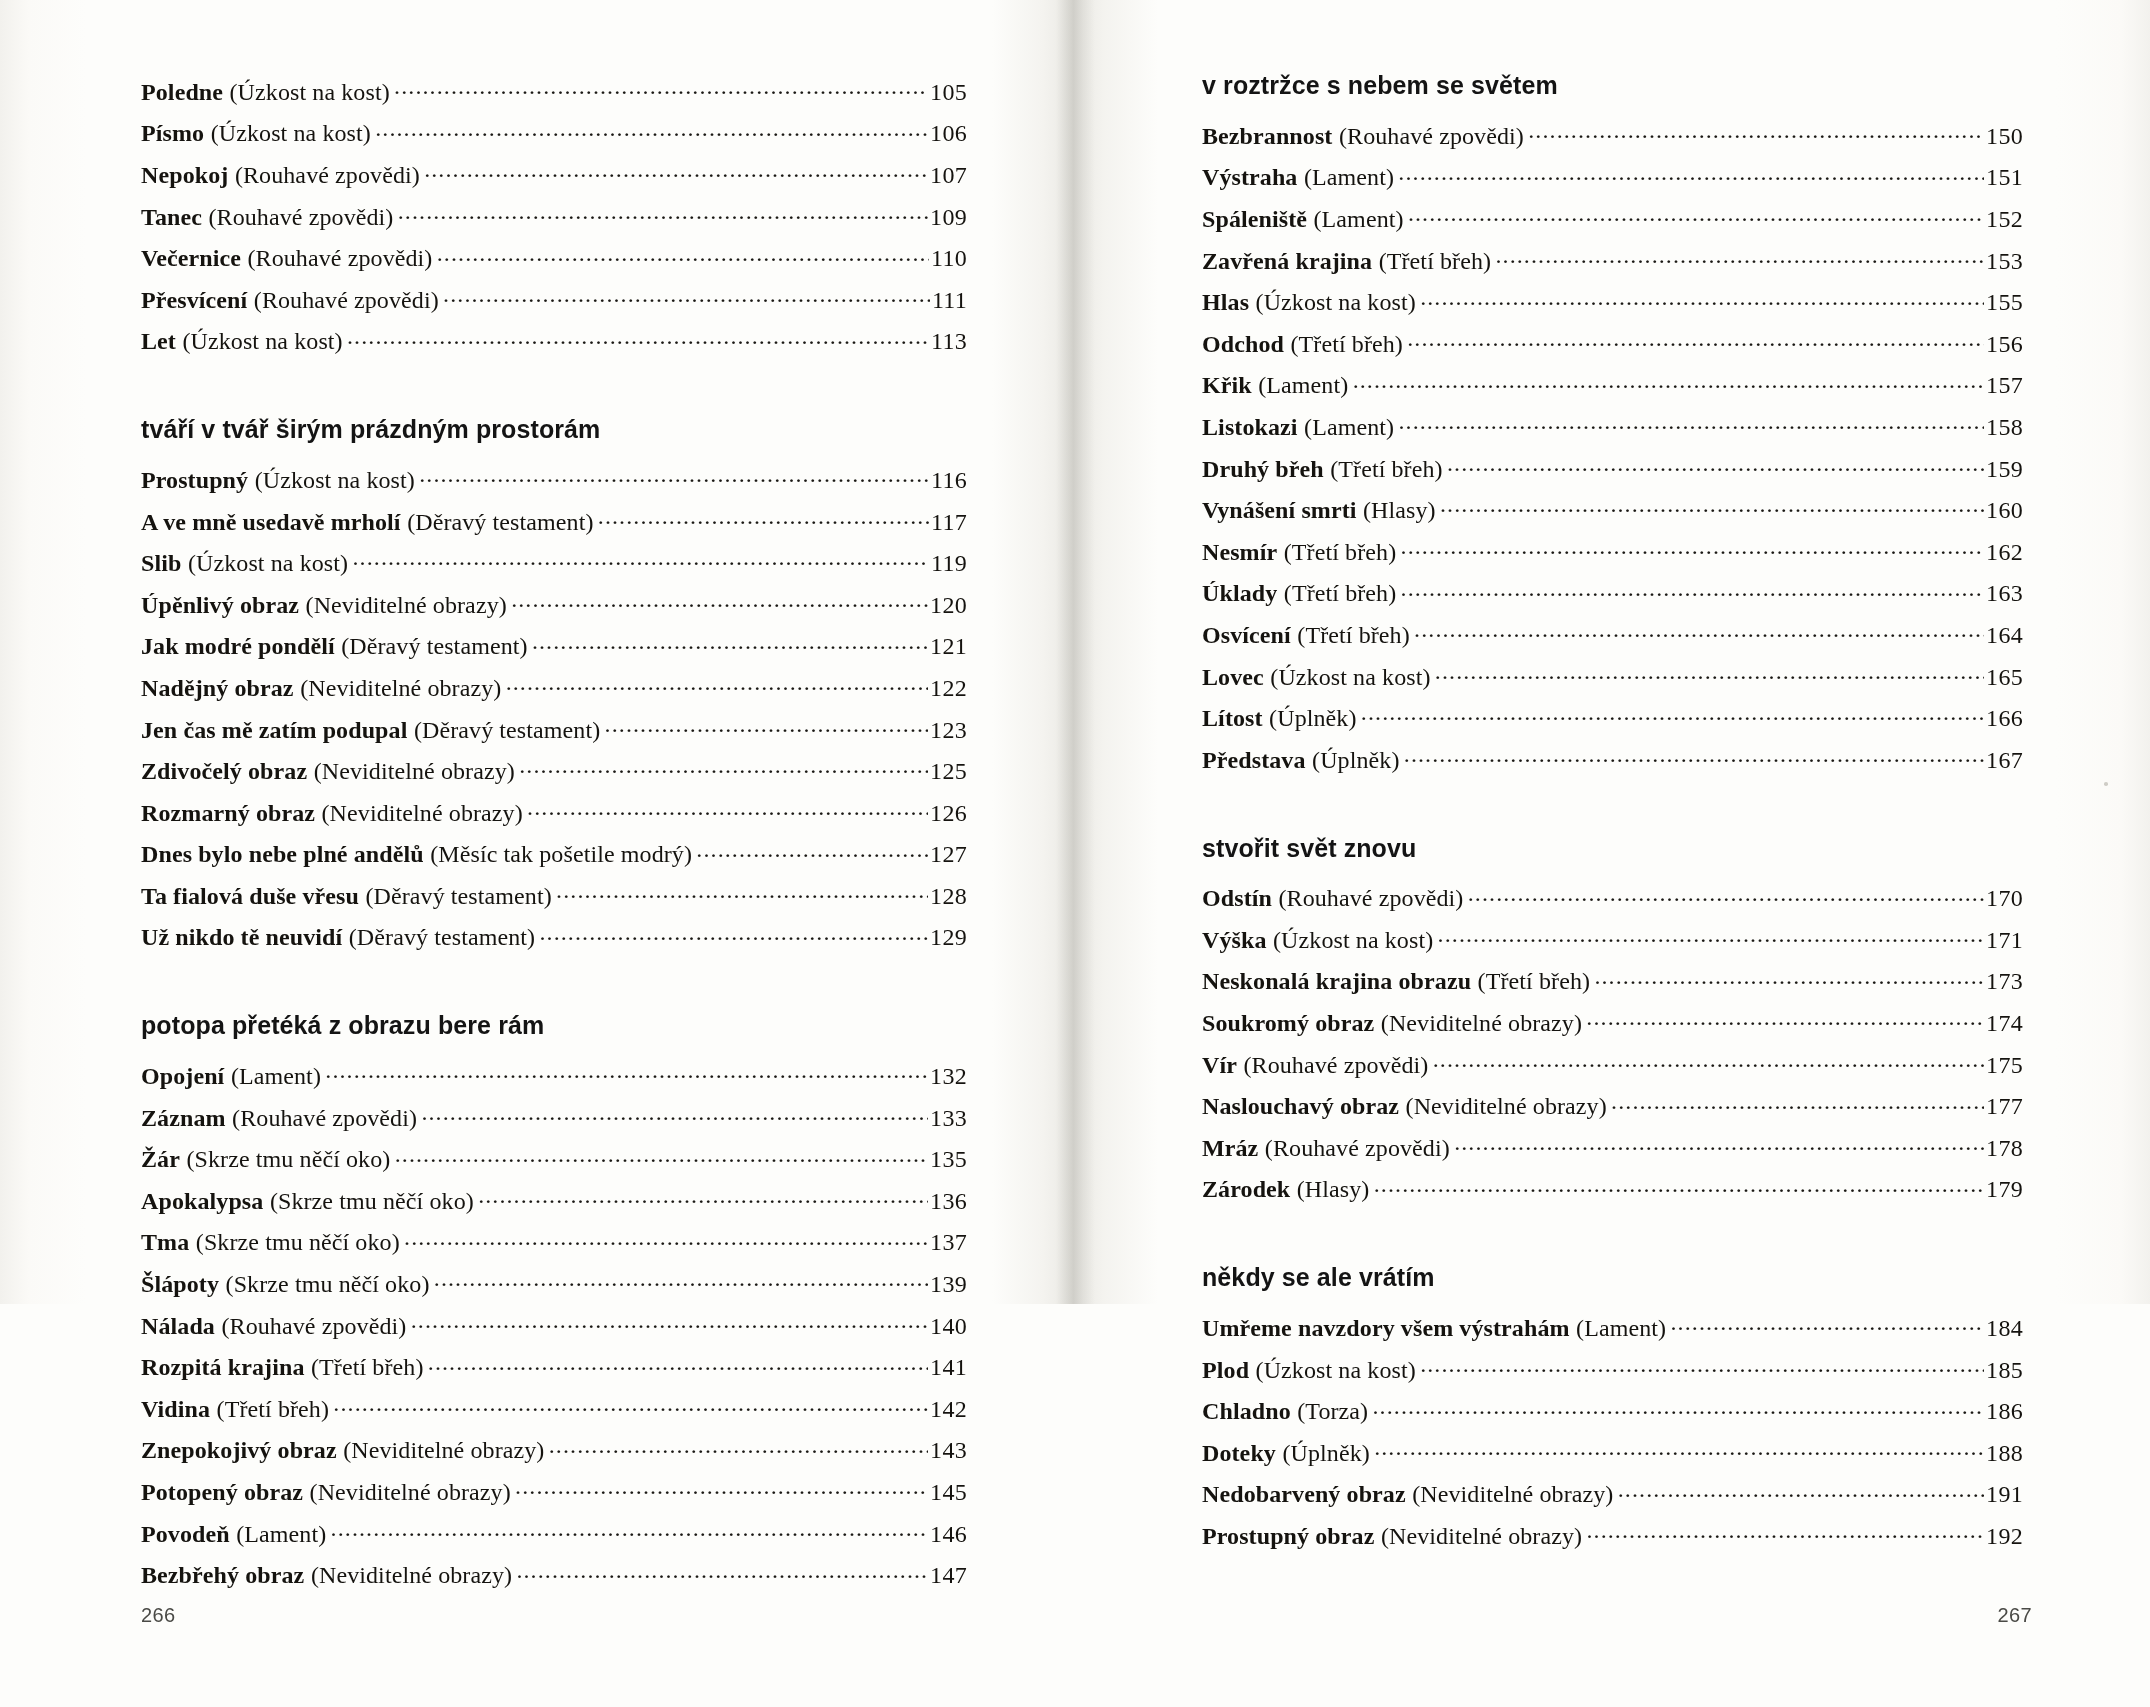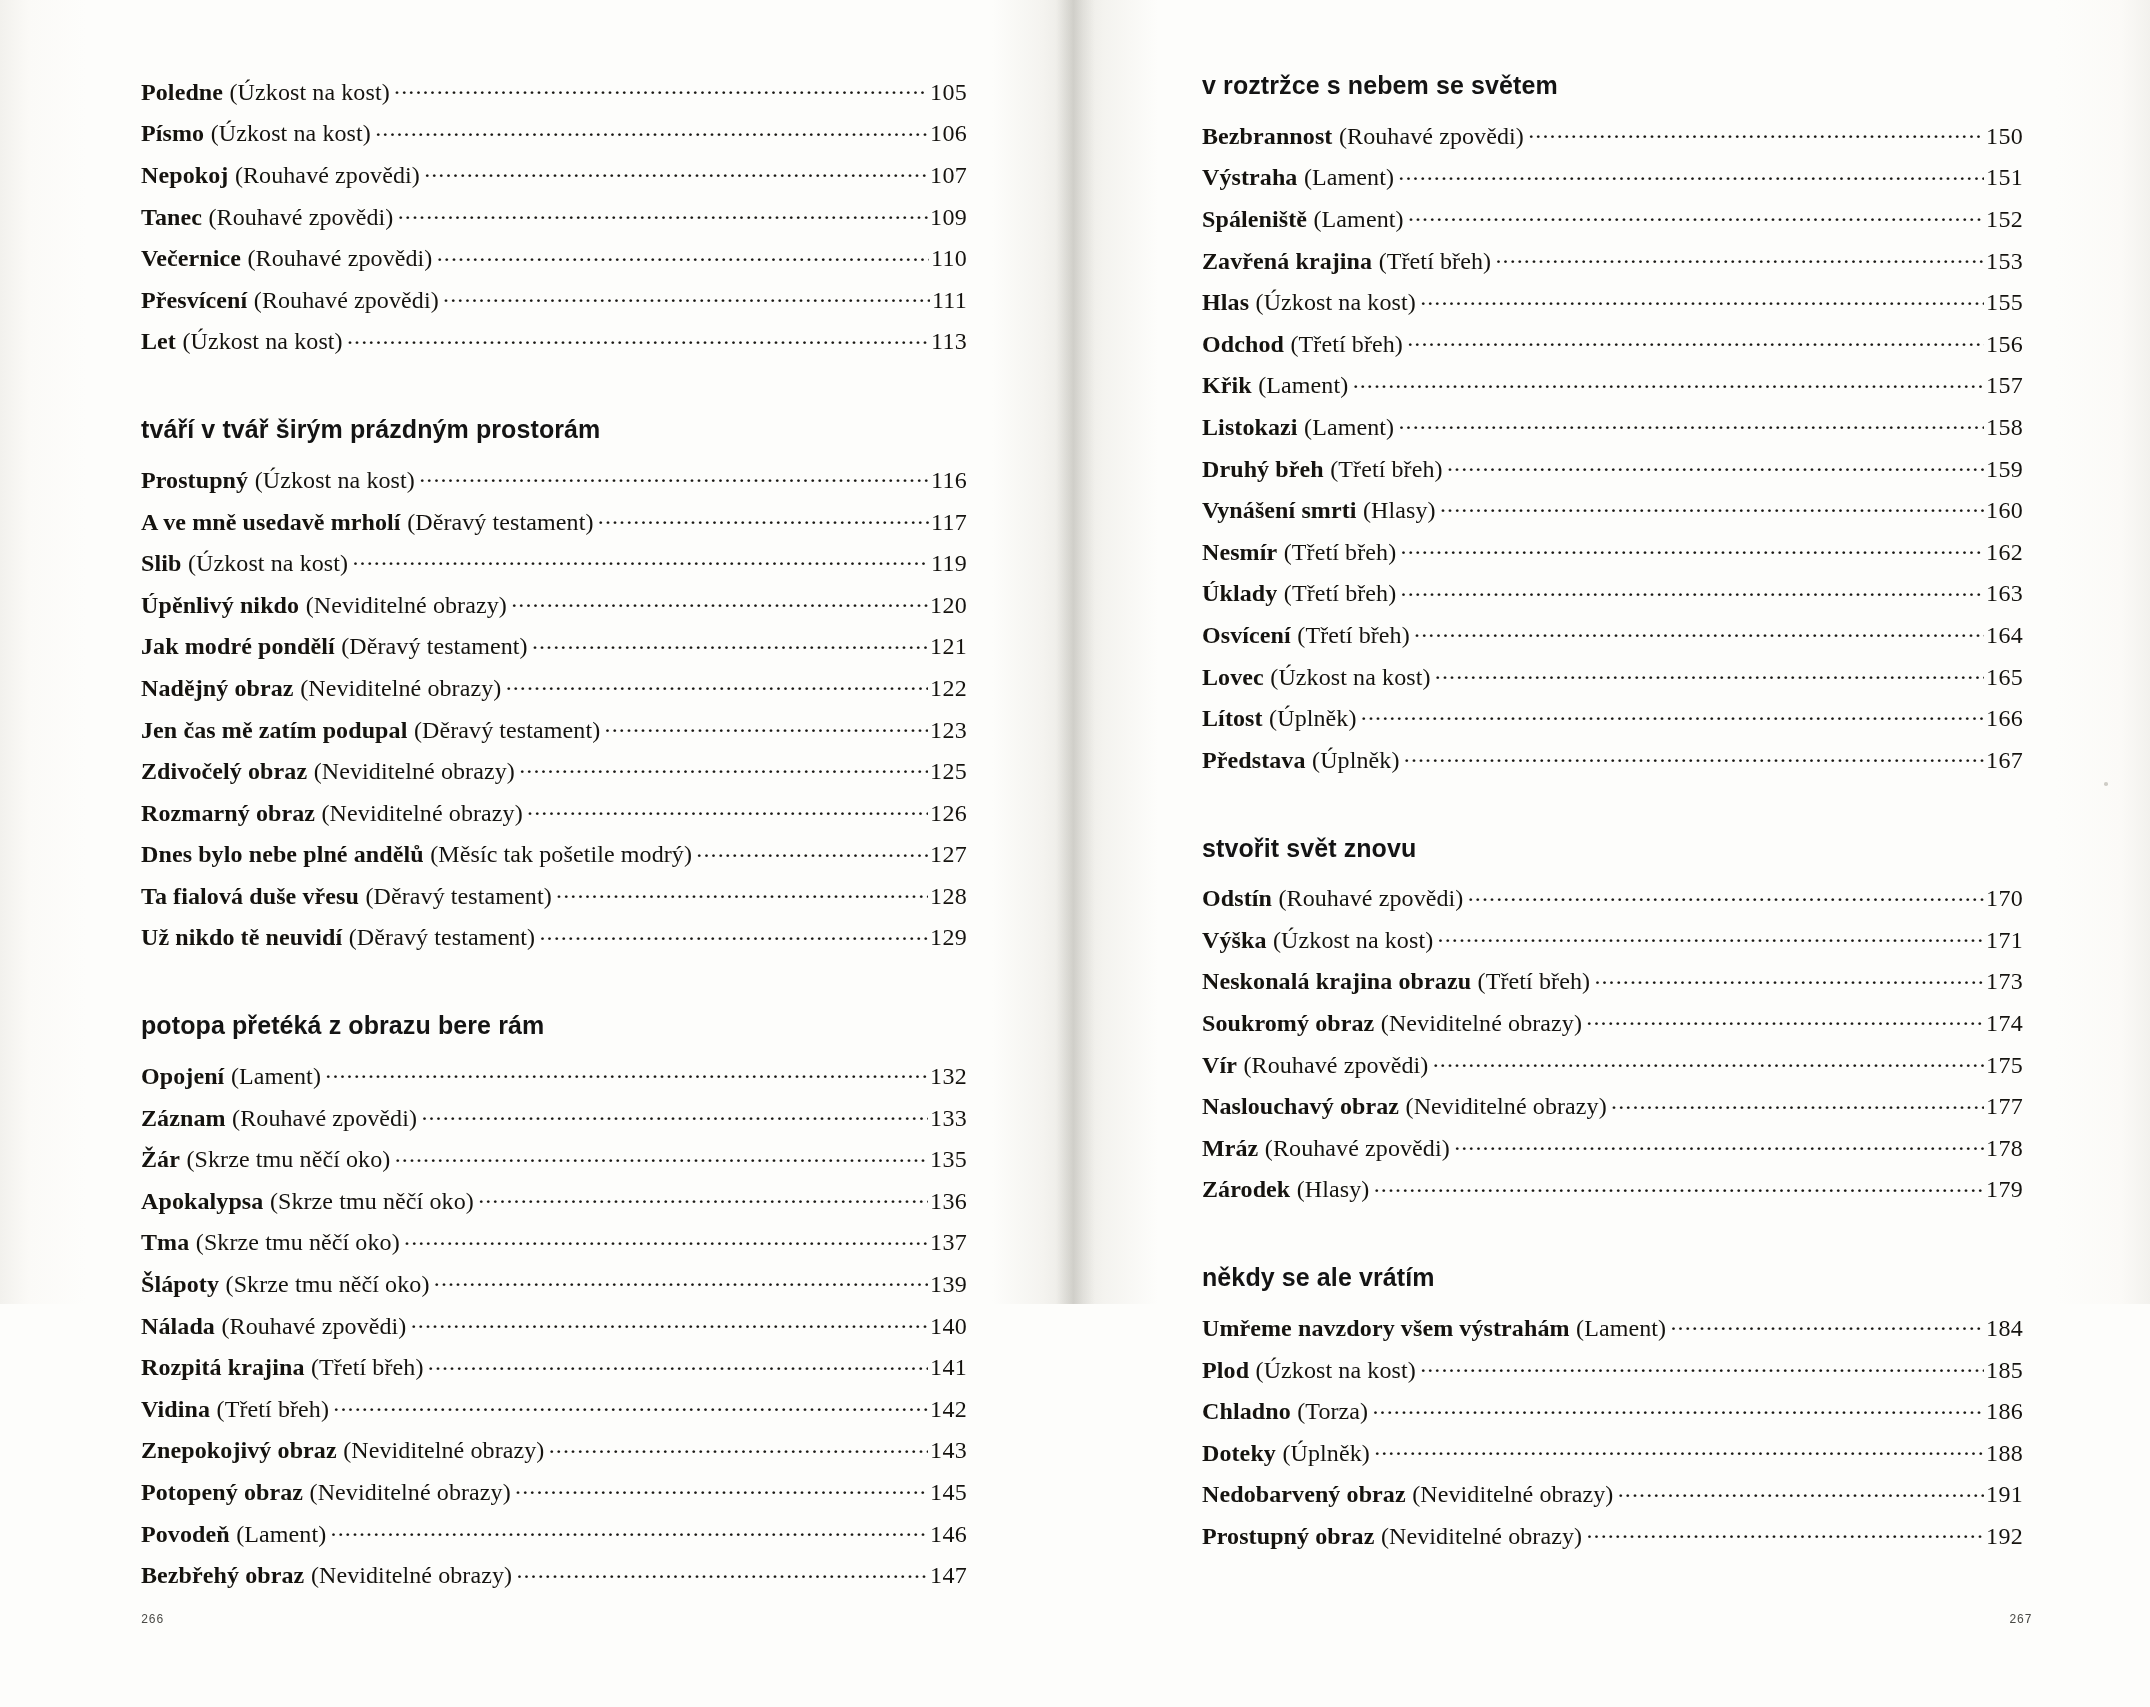--- a/index.html
+++ b/index.html
@@ -100,22 +100,22 @@
   .entry .page-no {
     font-family: "Liberation Serif", serif;
     font-weight: normal;
     margin-left: 0.7px;
     letter-spacing: 0.3px;
   }
 
   .folio {
     position: absolute;
     bottom: 81px;
-    font-family: Liberation Mono, monospace;
-    font-size: 12px;
+    font-family: Liberation Sans, sans-serif;
+    font-size: 20px;
     color: #4a4a46;
     letter-spacing: 0.4px;
   }
   .folio-left { left: 141px; }
   .folio-right { right: 118px; }
 
   .edge-mark {
     position: absolute;
     right: 42px;
     top: 782px;
@@ -190,21 +190,21 @@
             <span class="leader"></span>
             <span class="page-no">117</span>
           </div>
           <div class="entry">
             <span class="title">Slib</span>
             <span class="src">(Úzkost na kost)</span>
             <span class="leader"></span>
             <span class="page-no">119</span>
           </div>
           <div class="entry">
-            <span class="title">Úpěnlivý nikdo</span>
+            <span class="title">Úpěnlivý obraz</span>
             <span class="src">(Neviditelné obrazy)</span>
             <span class="leader"></span>
             <span class="page-no">120</span>
           </div>
           <div class="entry">
             <span class="title">Jak modré pondělí</span>
             <span class="src">(Děravý testament)</span>
             <span class="leader"></span>
             <span class="page-no">121</span>
           </div>

